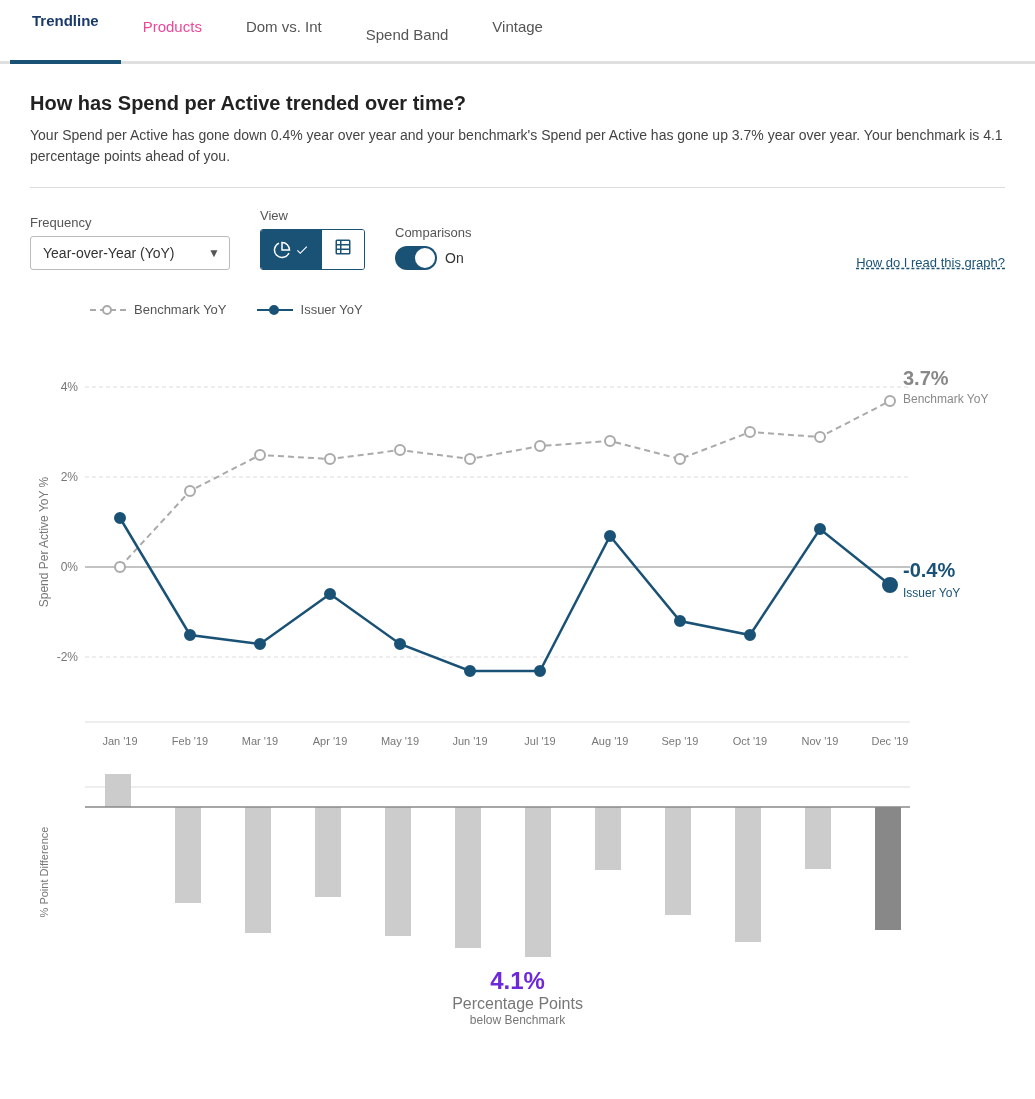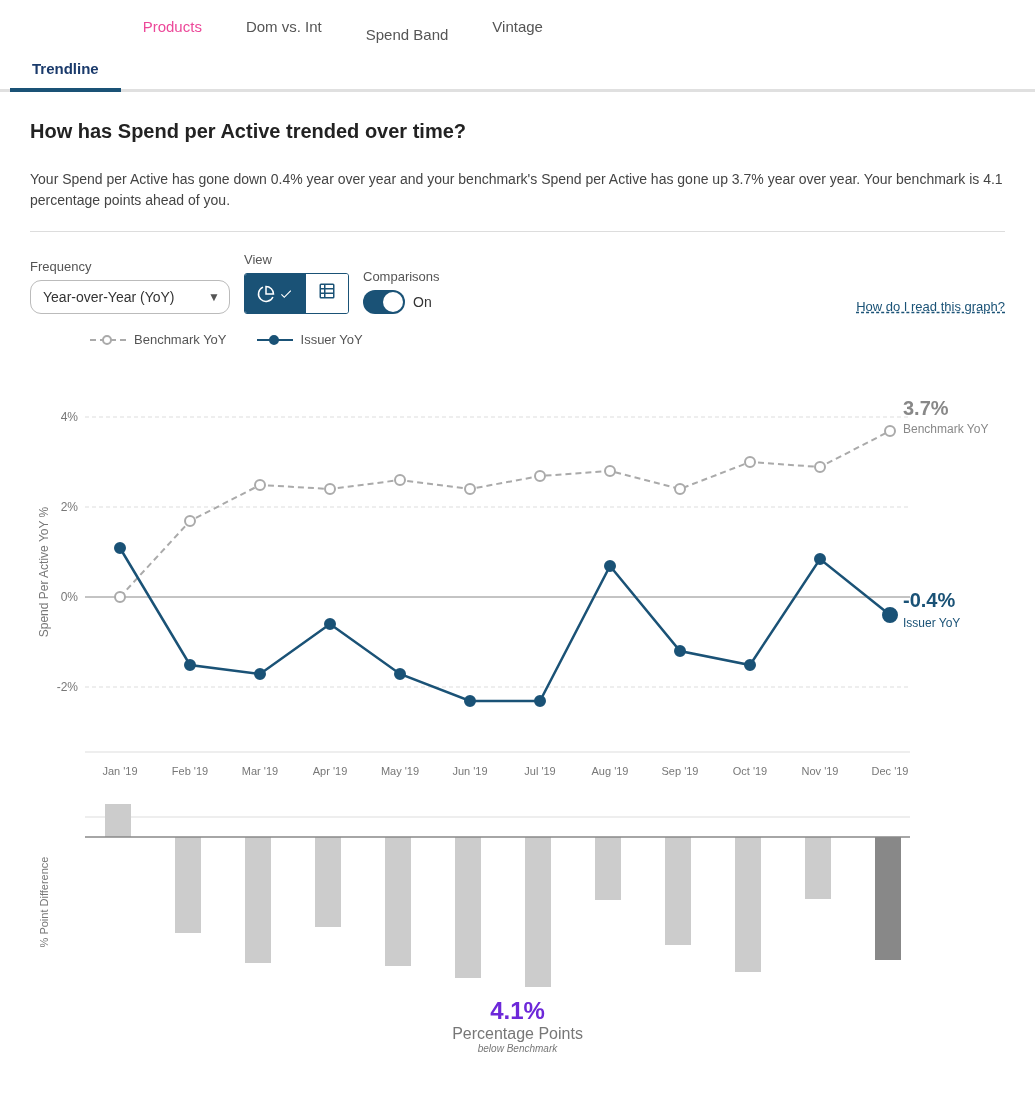--- a/index.html
+++ b/index.html
@@ -3,48 +3,48 @@
   <meta charset="utf-8">
   <style>
     * { box-sizing: border-box; margin: 0; padding: 0; }
     body { font-family: Arial, sans-serif; background: #fff; color: #333; width: 1035px; }
     .tab { padding: 18px 20px; cursor: pointer; font-size: 15px; color: #555; position: relative; white-space: nowrap; }
     .tab.active { color: #1a3a6b; font-weight: 600; }
     .tab.active::after { content: ''; position: absolute; bottom: -2px; left: 0; right: 0; height: 3px; background: #1a5276; }
 
     
     .content { padding: 28px 30px; }
-    .question { font-size: 20px; font-weight: 700; color: #222; margin-bottom: 26px; }
+    .question { font-size: 20px; font-weight: 700; color: #222; margin-bottom: 10px; }
     .description { font-size: 14px; color: #444; line-height: 1.5; margin-bottom: 20px; }
     .divider { border: none; border-top: 1px solid #ddd; margin-bottom: 20px; }
     .control-group { display: flex; flex-direction: column; gap: 6px; }
     .control-label { font-size: 13px; color: #555; }
     .select-wrapper { position: relative; display: inline-block; }
-    .select-box { border: 1px solid #bbb; border-radius: 11px; padding: 8px 36px 8px 12px; font-size: 14px; color: #333; background: #fff; cursor: pointer; min-width: 200px; appearance: none; }
+    .select-box { border: 1px solid #bbb; border-radius: 3px; padding: 8px 36px 8px 12px; font-size: 14px; color: #333; background: #fff; cursor: pointer; min-width: 200px; appearance: none; }
     .select-arrow { position: absolute; right: 10px; top: 50%; transform: translateY(-50%); font-size: 12px; color: #555; pointer-events: none; }
     .view-buttons { display: flex; border: 1px solid #1a5276; border-radius: 3px; overflow: hidden; }
     .view-btn { padding: 8px 12px; background: #fff; border: none; cursor: pointer; color: #1a5276; font-size: 18px; }
     .view-btn.active { background: #1a5276; color: #fff; }
     .view-btn + .view-btn { border-left: 1px solid #1a5276; }
     .comparisons-group { display: flex; flex-direction: column; gap: 6px; justify-content: flex-end; }
     .toggle-row { display: flex; align-items: center; gap: 8px; }
     .toggle { width: 42px; height: 24px; background: #1a5276; border-radius: 12px; position: relative; cursor: pointer; }
     .toggle-knob { width: 20px; height: 20px; background: #fff; border-radius: 50%; position: absolute; top: 2px; right: 2px; }
     .toggle-on-label { font-size: 14px; color: #333; }
     .read-graph-link { margin-left: auto; font-size: 13px; color: #1a5276; text-decoration: underline; cursor: pointer; text-decoration-style: dashed; align-self: flex-end; }
 
     
     .legend { display: flex; gap: 30px; margin-bottom: 10px; padding-left: 60px; }
     .legend-item { display: flex; align-items: center; gap: 8px; font-size: 13px; color: #555; }
   </style>
 </head>
 <body>
 
 <div style="display:flex; border-bottom: 3px solid #e0e0e0; padding: 0 10px; background:#fff;">
-  <div class="tab active" style="padding:12px 22px; cursor:pointer; font-size:15px; color:#1a3a6b; font-weight:600; position:relative; border-bottom: 3px solid #1a5276; margin-bottom:-3px;margin-top:48px;">
+  <div class="tab active" style="padding:12px 22px; cursor:pointer; font-size:15px; color:#1a3a6b; font-weight:600; position:relative; border-bottom: 3px solid #1a5276; margin-bottom:-3px;">
     <span>Trendline</span>
   </div>
   <div class="tab" style="padding:18px 22px; cursor:pointer; font-size:15px; color:#ec4899;">
     <span>Products</span>
   </div>
   <div class="tab" style="padding:18px 22px; cursor:pointer; font-size:15px; color:#555;">
     <span>Dom vs. Int</span>
   </div>
   <div class="tab" style="padding:18px 22px; cursor:pointer; font-size:15px; color:#555;margin-top:8px;">
     <span>Spend Band</span>
@@ -52,21 +52,21 @@
   <div class="tab" style="padding:18px 22px; cursor:pointer; font-size:15px; color:#555;">
     <span>Vintage</span>
   </div>
 </div>
 
 <div class="content">
   <div class="question">How has Spend per Active trended over time?</div>
   <div class="description">Your Spend per Active has gone down 0.4% year over year and your benchmark's Spend per Active has gone up 3.7% year over year. Your benchmark is 4.1 percentage points ahead of you.</div>
   <hr class="divider">
 
-  <div style="display:flex; align-items:flex-end; gap:14px; margin-bottom:18px;">
+  <div style="display:flex; align-items:flex-end; gap:30px; margin-bottom:32px;">
     <div class="control-group">
       <span class="control-label">Frequency</span>
       <div class="select-wrapper">
         <select class="select-box">
           <option>Year-over-Year (YoY)</option>
         </select>
         <span class="select-arrow">▼</span>
       </div>
     </div>
 
@@ -224,16 +224,16 @@
 
       <rect x="845" y="50" width="26" height="123" fill="#888"></rect>
 
       <line x1="55" y1="50" x2="880" y2="50" stroke="#888" stroke-width="1.5"></line>
 
     </svg>
 
     <div style="text-align:center; margin-top:-20px; padding-bottom:10px;">
       <div style="font-size:24px; font-weight:700; color:#6d28d9;">4.1%</div>
       <div style="font-size:16px; color:#777;">Percentage Points</div>
-      <div style="font-size:10px; color:#777;font-style:italic;">below Benchmark</div>
+      <div style="font-size:12px; color:#777;">below Benchmark</div>
     </div>
   </div>
 </div>
 
 </body></html>

